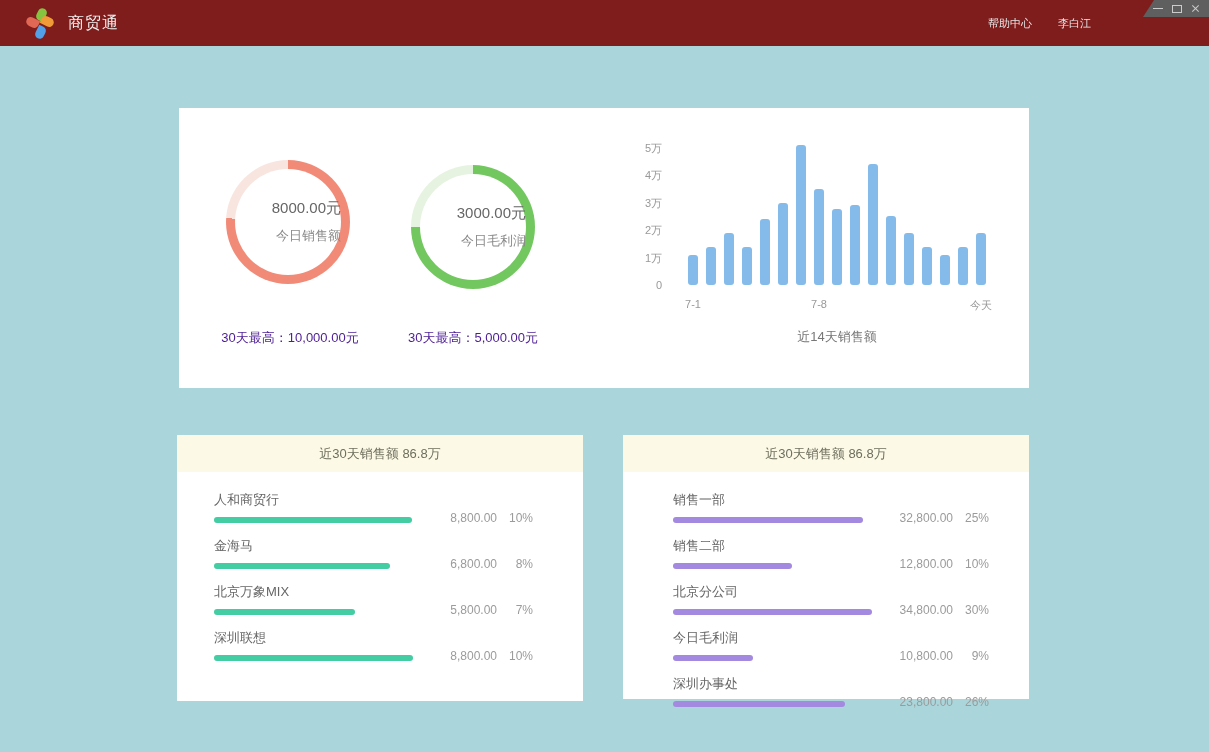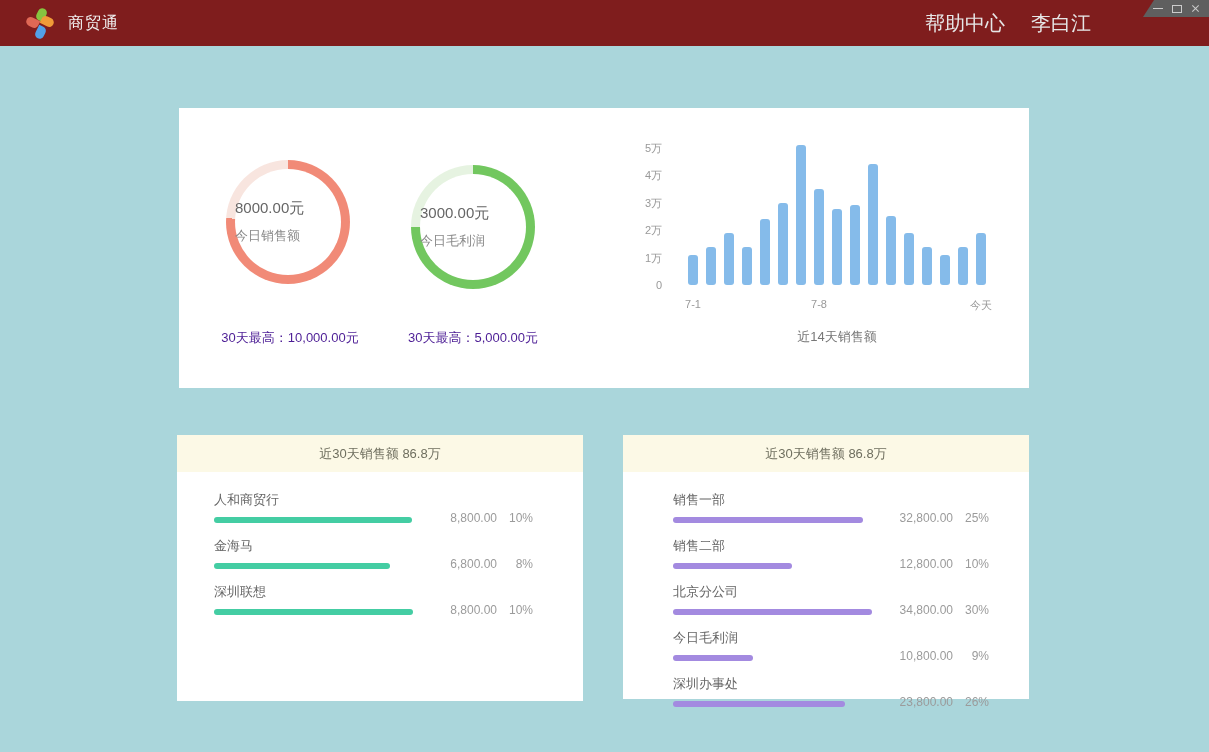--- a/index.html
+++ b/index.html
@@ -16,42 +16,42 @@
   .logo{position:absolute;left:26px;top:9px;width:28px;height:28px;}
   .petal{position:absolute;width:13px;height:9px;border-radius:7px 7px 7px 1px;}
   .petal.p-green {left:9px;top:1px;transform:rotate(-64deg);background:#86c440;}
   .petal.p-orange{right:0;top:8px;transform:rotate(26deg);background:#f09b38;}
   .petal.p-blue  {left:8px;bottom:0;transform:rotate(116deg);background:#52a0e8;}
   .petal.p-red   {left:0;top:9px;transform:rotate(206deg);background:#e06855;}
   .app-title{position:absolute;left:68px;top:0;height:46px;line-height:46px;
     color:#f0f0f0;font-size:16px;letter-spacing:1px;}
   .titlebar-right{position:absolute;right:118px;top:0;height:46px;
     display:flex;align-items:center;gap:26px;}
-  .tb-link{color:#e6e6e6;font-size:20px;cursor:pointer;}
+  .tb-link{color:#e6e6e6;font-size:11px;cursor:pointer;}
   .win-controls{position:absolute;right:0;top:0;width:66px;height:17px;
     background:#5f5f5f;clip-path:polygon(11px 0,100% 0,100% 100%,0 100%);
     display:flex;align-items:center;justify-content:flex-end;gap:9px;padding-right:8px;box-sizing:border-box;}
   .wc{position:relative;width:10px;height:9px;cursor:pointer;}
   .wc-min::after{content:"";position:absolute;left:0;right:0;top:4px;height:1px;background:#cccccc;}
   .wc-max::after{content:"";position:absolute;left:0;top:1px;width:8px;height:6px;border:1px solid #cccccc;}
   .wc-close::before,.wc-close::after{content:"";position:absolute;left:4px;top:0;width:1px;height:9px;background:#cccccc;}
   .wc-close::before{transform:rotate(45deg);}
   .wc-close::after{transform:rotate(-45deg);}
   
   .card{position:absolute;background:#ffffff;}
   .main-card{left:179px;top:108px;width:850px;height:280px;}
   .list-card-left{left:177px;top:435px;width:406px;height:266px;}
   .list-card-right{left:623px;top:435px;width:406px;height:264px;}
   
   .gauge-ring{position:absolute;width:124px;height:124px;border-radius:50%;
     display:flex;align-items:center;justify-content:center;}
   .gauge-1{left:47px;top:52px;}
   .gauge-2{left:232px;top:57px;}
   .gauge-inner{width:106px;height:106px;border-radius:50%;background:#fff;
-    display:flex;flex-direction:column;align-items:flex-start;justify-content:center;gap:9px;}
+    display:flex;flex-direction:column;align-items:flex-end;justify-content:center;gap:9px;}
   .gauge-value{font-size:15px;color:#666;}
   .gauge-label{font-size:13px;color:#8a8a8a;}
   .gauge-caption{position:absolute;width:200px;text-align:center;top:221px;
     font-size:13px;color:#4c1d95;}
   .gauge-caption-1{left:11px;}
   .gauge-caption-2{left:194px;}
   
   .barchart{position:absolute;left:455px;top:30px;width:380px;height:210px;}
   .ytick{position:absolute;left:0;width:28px;text-align:right;font-size:11px;color:#999;height:14px;line-height:14px;}
   .bar-group{position:absolute;left:54px;bottom:63px;width:298px;height:141px;
@@ -169,20 +169,30 @@
           <div class="lrow-name">金海马</div>
           <div class="lrow-bar" style="width: 176px; background: rgb(68, 205, 163);"></div>
         </div>
         <div class="lrow-val">
           <span class="lrow-value">6,800.00</span>
           <span class="lrow-pct">8%</span>
         </div>
       </div>
       <div class="lrow">
         <div class="lrow-main">
+          <div class="lrow-name">北京万象MIX</div>
+          <div class="lrow-bar" style="width: 141px; background: rgb(68, 205, 163);"></div>
+        </div>
+        <div class="lrow-val">
+          <span class="lrow-value">5,800.00</span>
+          <span class="lrow-pct">7%</span>
+        </div>
+      </div>
+      <div class="lrow">
+        <div class="lrow-main">
           <div class="lrow-name">深圳联想</div>
           <div class="lrow-bar" style="width: 199px; background: rgb(68, 205, 163);"></div>
         </div>
         <div class="lrow-val">
           <span class="lrow-value">8,800.00</span>
           <span class="lrow-pct">10%</span>
         </div>
       </div>
     </div>
 </div>

